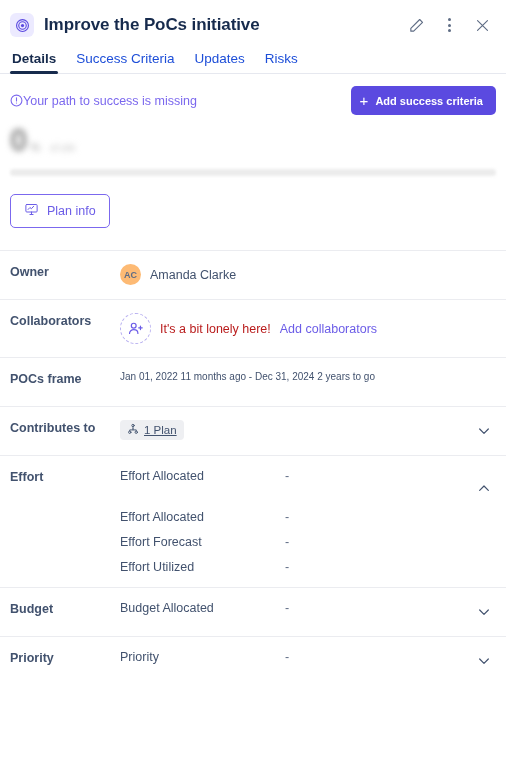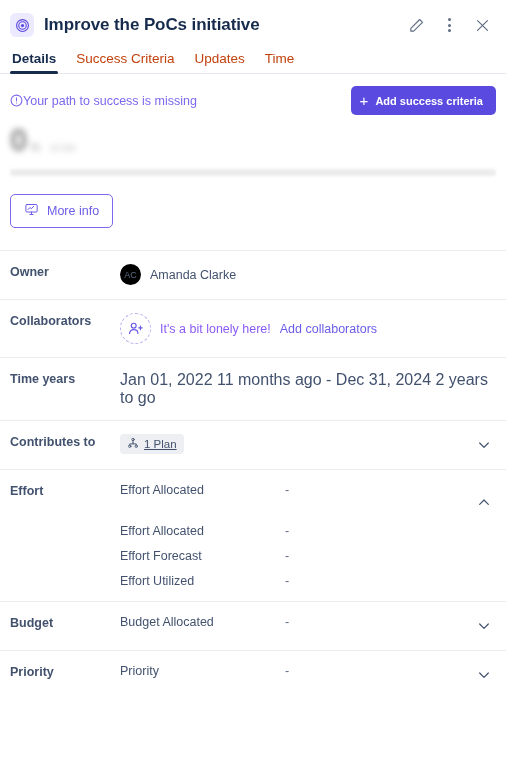--- a/index.html
+++ b/index.html
@@ -38,21 +38,21 @@
   .dots i { width: 3px; height: 3px; border-radius: 50%; background: #5e6c84; display:block; }
 
   
   .tabs {
     display: flex; align-items: flex-end; gap: 20px;
     padding: 8px 12px 0 12px;
     border-bottom: 1px solid #e6e8ef;
     height: 32px;
   }
   .tab {
-    font-size: 13.5px; color: #c2410c; padding-bottom: 7px;
+    font-size: 13.5px; color: #1d4ed8; padding-bottom: 7px;
     position: relative; cursor: pointer; white-space: nowrap;
   }
   .tab.active { color: #172b4d; font-weight: bold; }
   .tab.active::after {
     content: ""; position: absolute; left: -2px; right: -2px; bottom: -1px;
     height: 3px; background: #172b4d; border-radius: 2px;
   }
 
   
   .alert-row {
@@ -123,51 +123,51 @@
   }
   .row-value.stacked { display: block; }
   .chev {
     position: absolute; right: 14px; top: 50%; transform: translateY(-50%);
     width: 16px; height: 16px; cursor: pointer;
   }
   .row.tall .chev { top: 24px; transform: none; }
 
   .avatar {
     width: 21px; height: 21px; border-radius: 50%;
-    background: #000000; color: #5e6c84;
-    font-size: 9px; font-weight: normal;
+    background: #fdba74; color: #5e6c84;
+    font-size: 9px; font-weight: bold;
     display: flex; align-items: center; justify-content: center;
     flex: 0 0 auto;
   }
   .collab-icon {
     width: 31px; height: 31px; border-radius: 50%;
     border: 1.3px dashed #b8b0f0;
     display: flex; align-items: center; justify-content: center;
     flex: 0 0 auto;
   }
-  .lonely { color: #8b5cf6; font-size: 12.5px; }
+  .lonely { color: #b91c1c; font-size: 12.5px; }
   .link { color: #6b5ce7; cursor: pointer; }
   .desc { line-height: 1.45; color: #42526e; font-size: 12.5px; }
   .chip {
     display: inline-flex; align-items: center; gap: 5px;
     background: #eeeff2; border-radius: 4px;
     padding: 3px 7px; font-size: 11.5px; color: #42526e;
     cursor: pointer;
     text-decoration: underline;
   }
   .metric {
     display: flex; align-items: flex-start;
     font-size: 12.5px; color: #42526e;
   }
   .metric .m-name { width: 165px; flex: 0 0 165px; }
   .metric .m-val { color: #5e6c84; }
   .sub-metrics { margin-top: 27px; }
   .sub-metrics .metric { margin-bottom: 11px; }
   .sub-metrics .metric:last-child { margin-bottom: 0; }
-  .timeframe { color: #42526e; font-size: 16px; }
+  .timeframe { color: #42526e; font-size: 10px; }
 </style>
 </head>
 <body>
 
 <div class="panel">
 
   <div class="header">
     <span class="title-icon">
       <svg width="15" height="15" viewBox="0 0 24 24" fill="none" stroke="#5b4ae0" stroke-width="1.8">
         <circle cx="12" cy="12" r="9.5"></circle>
@@ -194,21 +194,21 @@
           <path d="M5 5l14 14M19 5L5 19"></path>
         </svg>
       </span>
     </div>
   </div>
 
   <div class="tabs">
     <div class="tab active">Details</div>
     <div class="tab">Success Criteria</div>
     <div class="tab">Updates</div>
-    <div class="tab">Time</div>
+    <div class="tab">Risks</div>
   </div>
 
   <div class="alert-row">
     <div class="alert">
       <span class="alert-icon">
         <svg width="13" height="13" viewBox="0 0 24 24" fill="none" stroke="#7b68ee" stroke-width="2">
           <circle cx="12" cy="12" r="10"></circle>
             <path d="M12 7v6" stroke-linecap="round"></path>
             <circle cx="12" cy="16.6" r="1.1" fill="#7b68ee" stroke="none"></circle>
         </svg>
@@ -232,21 +232,21 @@
 
   <div class="moreinfo-wrap">
     <button class="btn-outline">
       <span>
         <svg width="15" height="15" viewBox="0 0 24 24" fill="none" stroke="#6b5ce7" stroke-width="1.6" stroke-linecap="round" stroke-linejoin="round">
           <rect x="3" y="4" width="18" height="12" rx="1.5"></rect>
           <path d="M6.5 12l3-3.2 2.3 2 3.7-4"></path>
           <path d="M12 16v4M9.5 20h5"></path>
         </svg>
       </span>
-      <span>More info</span>
+      <span>Plan info</span>
     </button>
   </div>
 
   <div class="rows">
 
     <div class="row">
       <div class="row-label">Owner</div>
       <div class="row-value">
         <span class="avatar">AC</span>
         <span>Amanda Clarke</span>
@@ -262,21 +262,21 @@
             <path d="M3.6 19c0-3.2 2.6-5.4 5.9-5.4s5.9 2.2 5.9 5.4"></path>
             <path d="M19 8.5v5M16.5 11h5"></path>
           </svg>
         </span>
         <span class="lonely">It's a bit lonely here!</span>
         <span class="link">Add collaborators</span>
       </div>
     </div>
 
     <div class="row">
-      <div class="row-label">Time years</div>
+      <div class="row-label">POCs frame</div>
       <div class="row-value">
         <span class="timeframe">Jan 01, 2022 11 months ago - Dec 31, 2024 2 years to go</span>
       </div>
     </div>
 
 
     <div class="row">
       <div class="row-label">Contributes to</div>
       <div class="row-value">
         <span class="chip">

